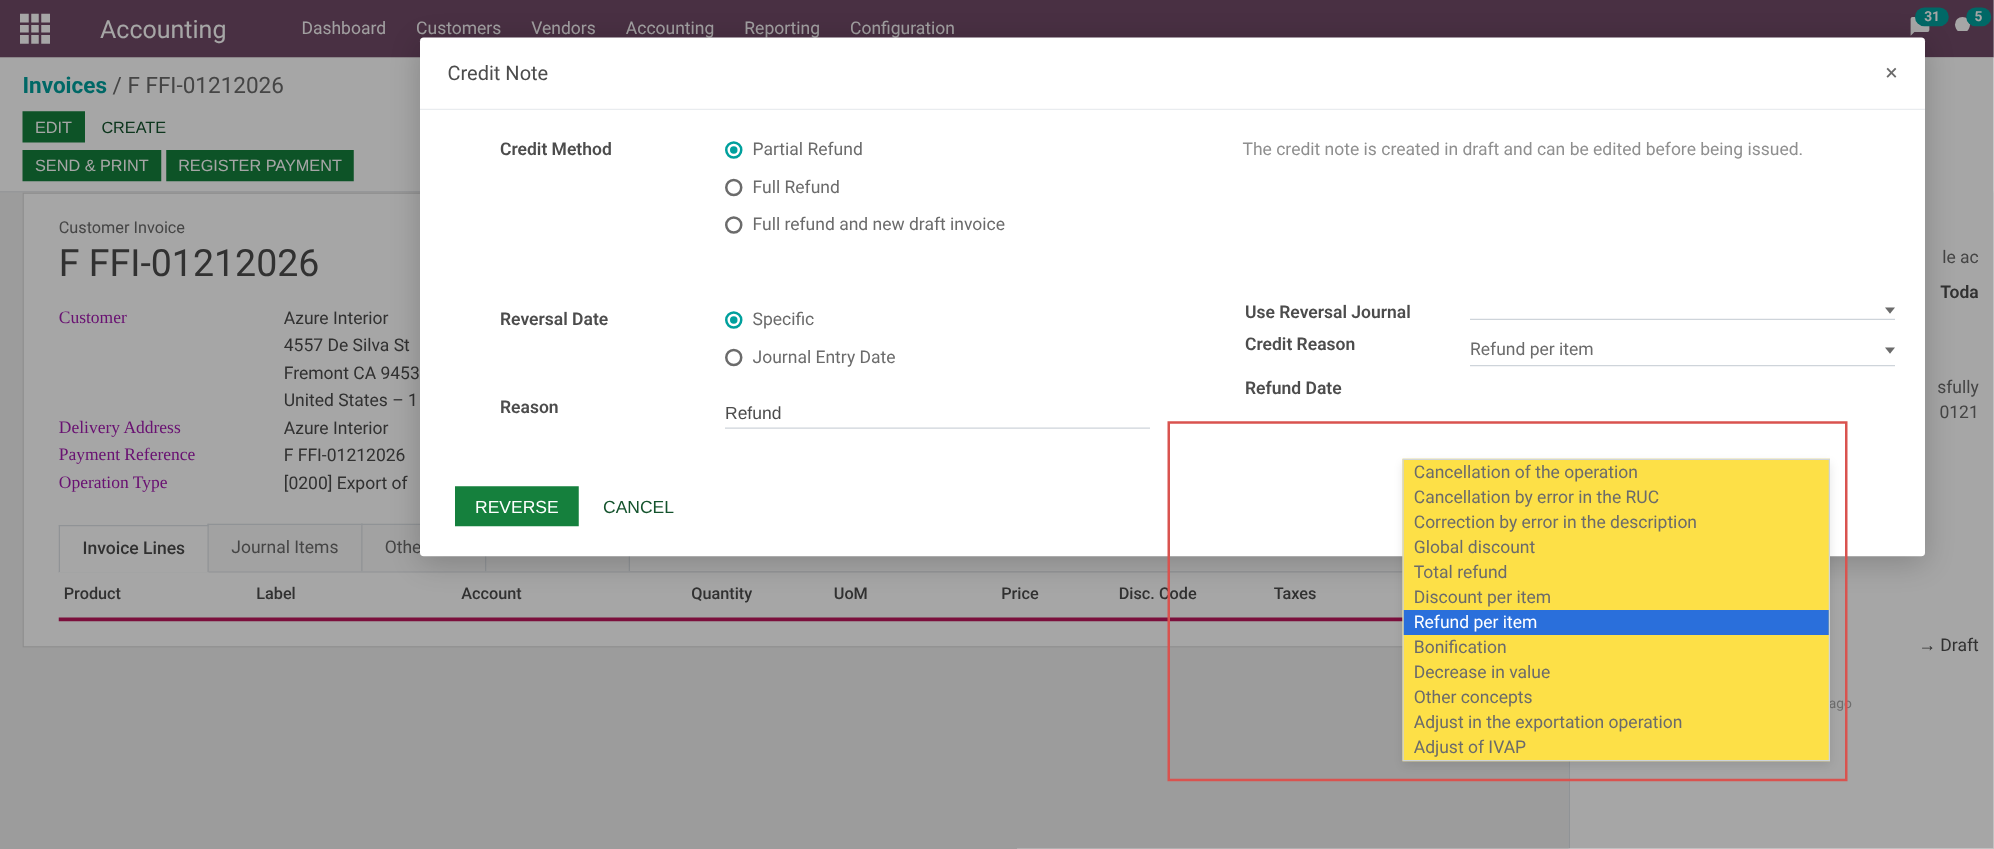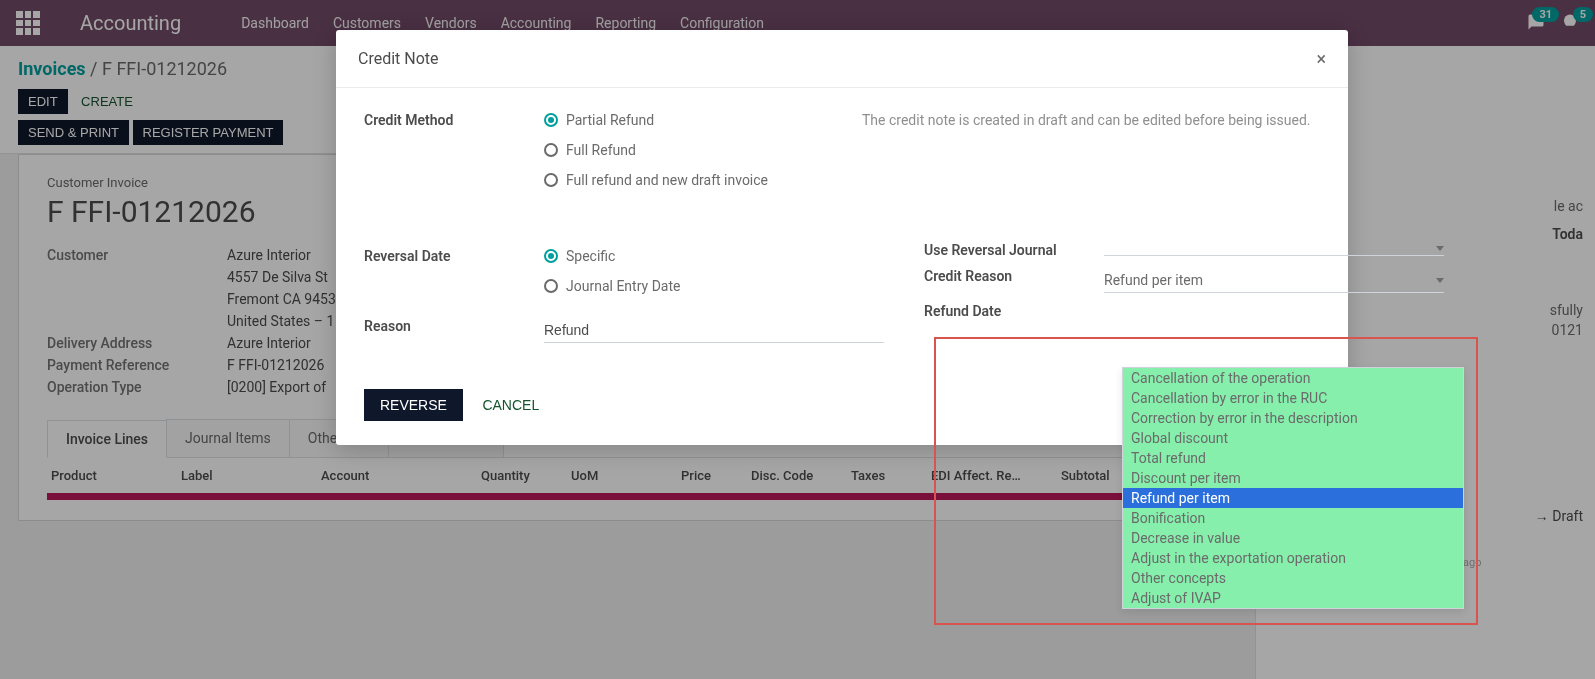--- a/index.html
+++ b/index.html
@@ -15,77 +15,77 @@
 .nav-right { display: flex; align-items: center; gap: 16px; }
 .badge { background: #00a09d; color: #fff; border-radius: 10px; padding: 1px 7px; font-size: 11px; font-weight: bold; }
 .bell, .comments { position: relative; }
 .bell .badge, .comments .badge { position: absolute; top: -6px; right: -14px; }
 
 
 .controlbar { background: #fff; padding: 12px 18px 8px; border-bottom: 1px solid #dee2e6; }
 .breadcrumb { font-size: 18px; color: #6b6b6b; margin-bottom: 10px; }
 .breadcrumb a { color: #00a09d; text-decoration: none; font-weight: bold; }
 .btn { display: inline-block; padding: 5px 10px; font-size: 13px; font-weight: 500; cursor: pointer; border: none; }
-.btn-primary { background: #0f172a; color: #fff; }
+.btn-primary { background: #15803d; color: #fff; }
 .btn-secondary { background: transparent; color: #14532d; }
 .action-btns { margin-top: 6px; }
 
 
 .sheet { background: #fff; margin: 0 18px; border: 1px solid #d8d8d8; padding: 20px 28px; position: relative; }
 .label-sm { font-size: 13px; color: #6b6b6b; }
 .title-big { font-size: 30px; color: #4c4c4c; margin: 4px 0 18px; }
 .form-row { display: flex; margin-bottom: 6px; font-size: 14px; }
-.form-row .lbl { width: 180px; color: #737373; font-weight: 500; }
+.form-row .lbl { width: 180px; color: #a21caf; font-weight: 500; font-family: Liberation Serif, serif; }
 .form-row .val { color: #4c4c4c; }
 .link { color: #00a09d; }
 
 
 .tabs { display: flex; border-bottom: 1px solid #dee2e6; margin-top: 24px; }
 .tab { padding: 10px 18px; background: #fff; border: 1px solid #dee2e6; border-bottom: none; margin-right: -1px; color: #6b6b6b; cursor: pointer; font-size: 14px; }
 .tab.active { background: #fff; border-bottom: 1px solid #fff; position: relative; top: 1px; font-weight: 500; color: #4c4c4c; }
 .tab:not(.active) { background: #f9f9f9; }
 
 
-.thead { display: flex; padding: 10px 4px; font-size: 13px; color: #4c4c4c; font-weight: 500; border-bottom: 7px solid #be185d; }
+.thead { display: flex; padding: 10px 4px; font-size: 13px; color: #4c4c4c; font-weight: 500; border-bottom: 3px solid #be185d; gap: 24px; }
 .thead div { padding-right: 18px; }
 
 
 .chatter { position: absolute; right: 0; top: 46px; width: 340px; background: #fff; padding: 12px; border-left: 1px solid #dee2e6; height: 633px; }
 .chatter-item { display: flex; gap: 10px; margin-top: 12px; font-size: 13px; }
 .avatar { width: 36px; height: 36px; border-radius: 50%; background: #c9a; }
 .dot-green { width: 8px; height: 8px; background: #28a745; border-radius: 50%; display: inline-block; margin-right: 4px; }
 
 
 .overlay { position: absolute; inset: 0; background: rgba(0,0,0,0.35); }
 
 
-.modal { position: absolute; top: 30px; left: 336px; width: 1012px; background: #fff; border-radius: 3px; box-shadow: 0 5px 25px rgba(0,0,0,.2); }
+.modal { position: absolute; top: 30px; left: 336px; width: 1204px; background: #fff; border-radius: 3px; box-shadow: 0 5px 25px rgba(0,0,0,.2); }
 .modal-header { padding: 18px 22px; border-bottom: 1px solid #e9ecef; display: flex; justify-content: space-between; align-items: center; }
 .modal-title { font-size: 16px; color: #4c4c4c; }
 .close-x { font-size: 18px; color: #6b6b6b; cursor: pointer; }
 .modal-body { padding: 24px 28px 10px; }
 .modal-row { display: flex; gap: 40px; margin-bottom: 8px; }
-.modal-col { flex: 1; }
+.modal-col { flex: 1; margin-left: 36px; }
 .field-label { color: #4c4c4c; font-weight: 600; font-size: 14px; display: inline-block; width: 180px; vertical-align: top; }
 .radio-group { display: inline-block; vertical-align: top; }
 .radio-line { display: flex; align-items: center; gap: 8px; margin-bottom: 14px; color: #6b6b6b; font-size: 14px; }
 .radio-dot { width: 14px; height: 14px; border: 2px solid #6b6b6b; border-radius: 50%; position: relative; }
 .radio-dot.checked { border-color: #00a09d; }
 .radio-dot.checked::after { content: ''; position: absolute; inset: 2px; background: #00a09d; border-radius: 50%; }
 .help-text { color: #8f8f8f; font-size: 14px; }
 .text-input { width: 340px; border: none; border-bottom: 1px solid #ced4da; padding: 4px 0; font-size: 14px; color: #4c4c4c; outline: none; }
 .select-input { width: 340px; border: none; border-bottom: 1px solid #ced4da; padding: 4px 0; font-size: 14px; color: #6b6b6b; display: flex; justify-content: space-between; align-items: center; cursor: pointer; }
 .caret { width: 0; height: 0; border-left: 4px solid transparent; border-right: 4px solid transparent; border-top: 5px solid #6b6b6b; }
 .modal-footer { padding: 18px 28px 24px; }
 
 
 .highlight-box { position: absolute; border: 2px solid #d9534f; pointer-events: none; left: 934px; top: 337px; width: 544px; height: 288px; }
 
 
-.dropdown { position: absolute; background: #86efac; border: 1px solid #ced4da; left: 1122px; top: 367px; width: 342px; box-shadow: 0 3px 8px rgba(0,0,0,.1); z-index: 50; }
+.dropdown { position: absolute; background: #fde047; border: 1px solid #ced4da; left: 1122px; top: 367px; width: 342px; box-shadow: 0 3px 8px rgba(0,0,0,.1); z-index: 50; }
 .dropdown-item { padding: 2px 8px; font-size: 14px; color: #6b6b6b; cursor: pointer; white-space: nowrap; }
 .dropdown-item.selected { background: #2a6fdb; color: #fff; }
 
 .field-line { display: flex; align-items: flex-start; margin-bottom: 10px; }
 </style>
 </head>
 <body>
 
 <div class="navbar">
   <div class="app-icon">
@@ -289,16 +289,16 @@
 <div class="dropdown" id="credit-reason-dropdown">
     <div class="dropdown-item">Cancellation of the operation</div>
     <div class="dropdown-item">Cancellation by error in the RUC</div>
     <div class="dropdown-item">Correction by error in the description</div>
     <div class="dropdown-item">Global discount</div>
     <div class="dropdown-item">Total refund</div>
     <div class="dropdown-item">Discount per item</div>
     <div class="dropdown-item selected">Refund per item</div>
     <div class="dropdown-item">Bonification</div>
     <div class="dropdown-item">Decrease in value</div>
+    <div class="dropdown-item">Other concepts</div>
     <div class="dropdown-item">Adjust in the exportation operation</div>
-    <div class="dropdown-item">Other concepts</div>
     <div class="dropdown-item">Adjust of IVAP</div>
   </div>
 
 </body></html>

